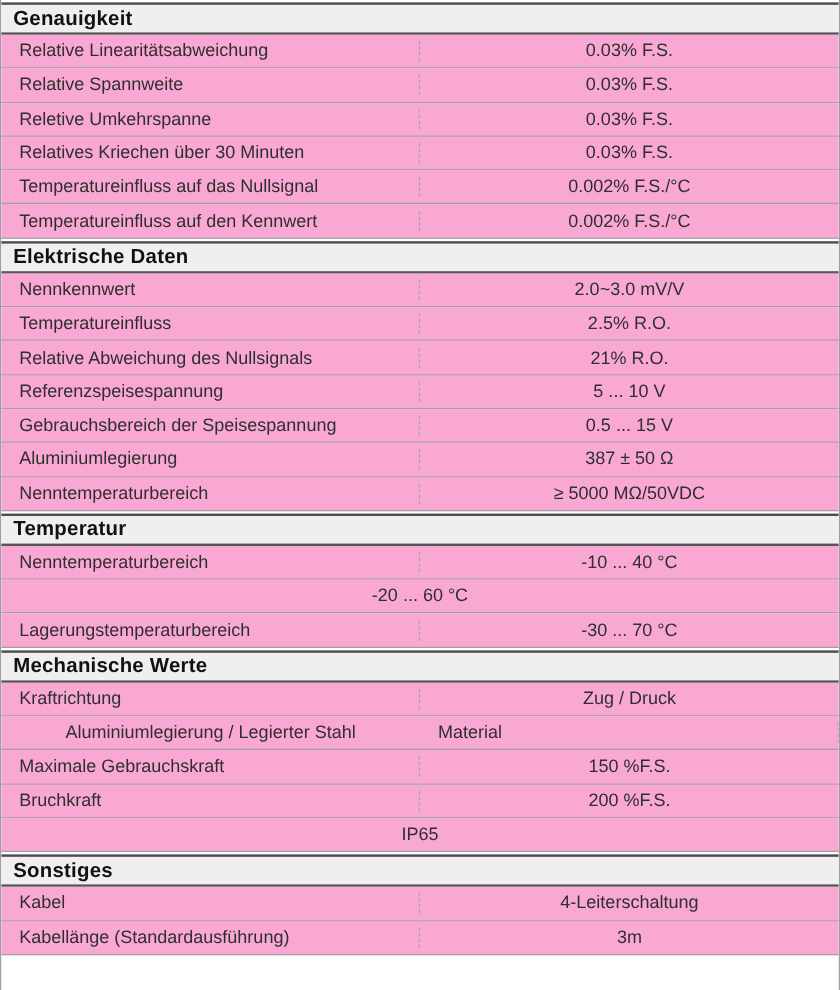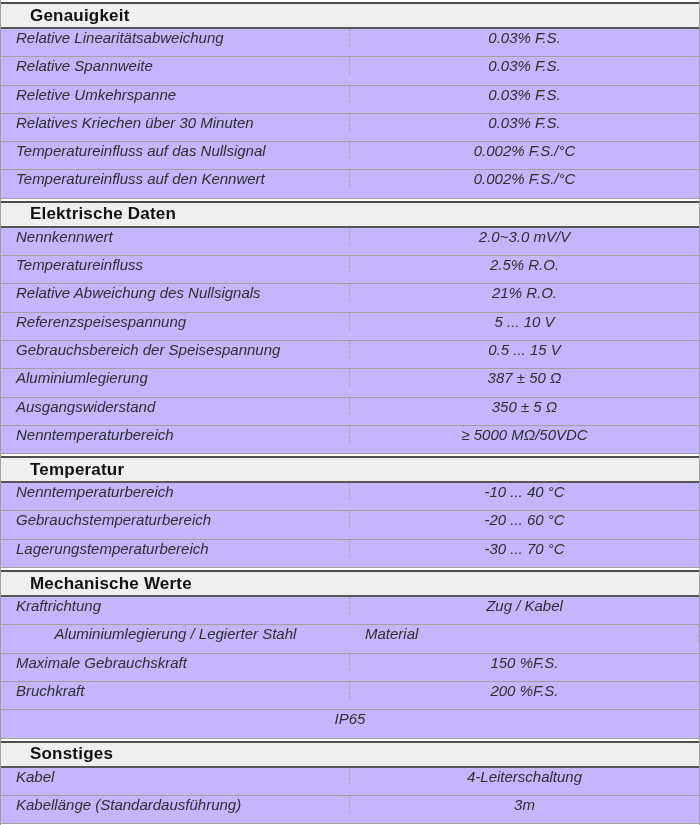--- a/index.html
+++ b/index.html
@@ -24,36 +24,35 @@
   }
   .sec-header {
     box-sizing: border-box;
     height: 27px;
     margin-top: 2px;
     background: #efefef;
     border-top: 2px solid #4d4d4d;
     border-bottom: 2px solid #565656;
     display: flex;
     align-items: center;
-    padding-left: 29px;
+    padding-left: 10px;
     font-weight: bold;
     font-size: 17px;
     color: #111111;
     letter-spacing: 0.2px;
   }
   .row {
     box-sizing: border-box;
     height: 28.3px;
     display: flex;
-    align-items: flex-start;
+    align-items: center;
     border-bottom: 1.4px solid #a0a0a0;
     font-size: 15px;
     color: #2f2f2f;
-    background: #c4b5fd;
-    font-style: italic;
+    background: #f9a8d4;
   }
   .cell {
     display: flex;
     align-items: center;
     box-sizing: border-box;
   }
   .cell.label {
     width: 50%;
     padding-left: 15px;
     border-right: 1.6px dashed #a8a8a8;
@@ -121,54 +120,49 @@
     </div>
     <div class="row">
       <div class="cell label">Gebrauchsbereich der Speisespannung</div>
       <div class="cell value">0.5 ... 15 V</div>
     </div>
     <div class="row">
       <div class="cell label">Aluminiumlegierung</div>
       <div class="cell value">387 ± 50 Ω</div>
     </div>
     <div class="row">
-      <div class="cell label">Ausgangswiderstand</div>
-      <div class="cell value">350 ± 5 Ω</div>
-    </div>
-    <div class="row">
       <div class="cell label">Nenntemperaturbereich</div>
       <div class="cell value">≥ 5000 MΩ/50VDC</div>
     </div>
   </section>
 
   <section>
     <div class="sec-header">
       <span>Temperatur</span>
     </div>
     <div class="row">
       <div class="cell label">Nenntemperaturbereich</div>
       <div class="cell value">-10 ... 40 °C</div>
     </div>
     <div class="row">
-      <div class="cell label">Gebrauchstemperaturbereich</div>
       <div class="cell value">-20 ... 60 °C</div>
     </div>
     <div class="row">
       <div class="cell label">Lagerungstemperaturbereich</div>
       <div class="cell value">-30 ... 70 °C</div>
     </div>
   </section>
 
   <section>
     <div class="sec-header">
       <span>Mechanische Werte</span>
     </div>
     <div class="row">
       <div class="cell label">Kraftrichtung</div>
-      <div class="cell value">Zug / Kabel</div>
+      <div class="cell value">Zug / Druck</div>
     </div>
     <div class="row">
       <div class="cell value">Aluminiumlegierung / Legierter Stahl</div>
       <div class="cell label">Material</div>
     </div>
     <div class="row">
       <div class="cell label">Maximale Gebrauchskraft</div>
       <div class="cell value">150 %F.S.</div>
     </div>
     <div class="row">

